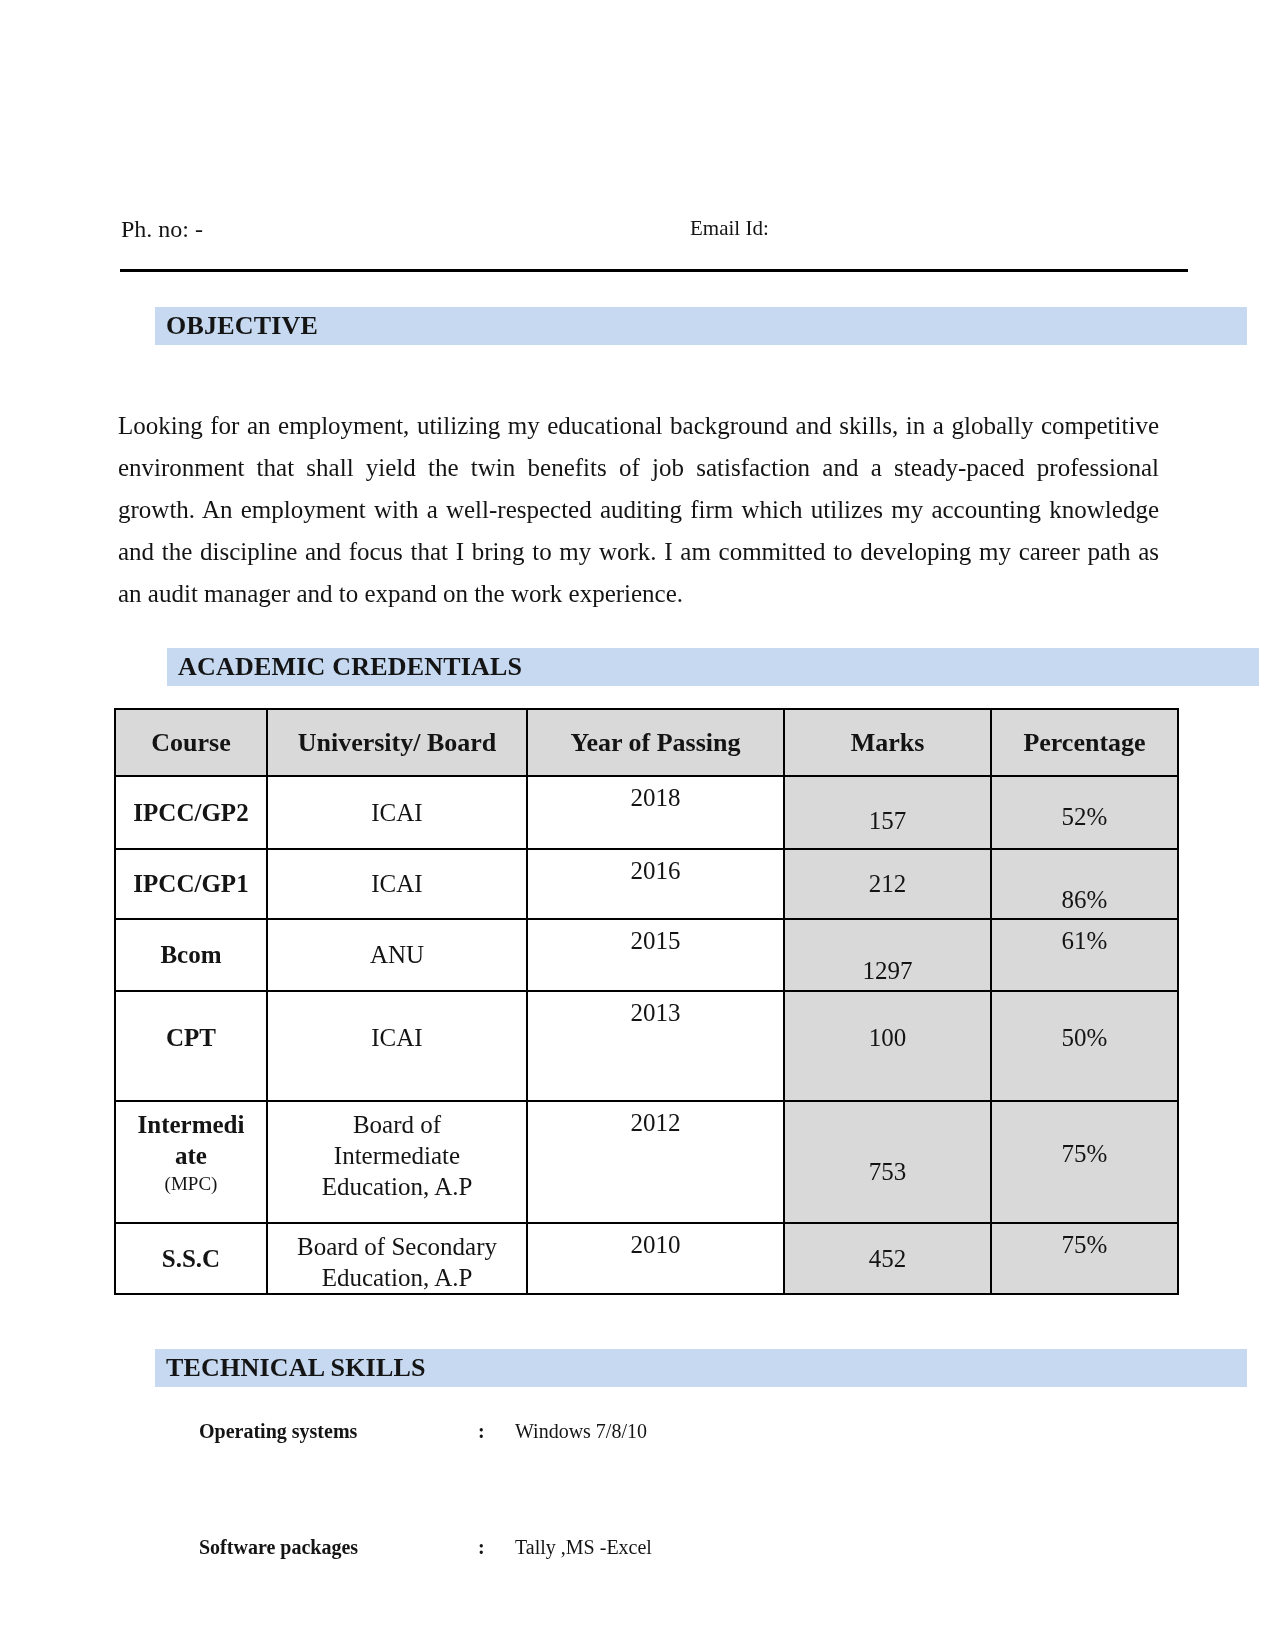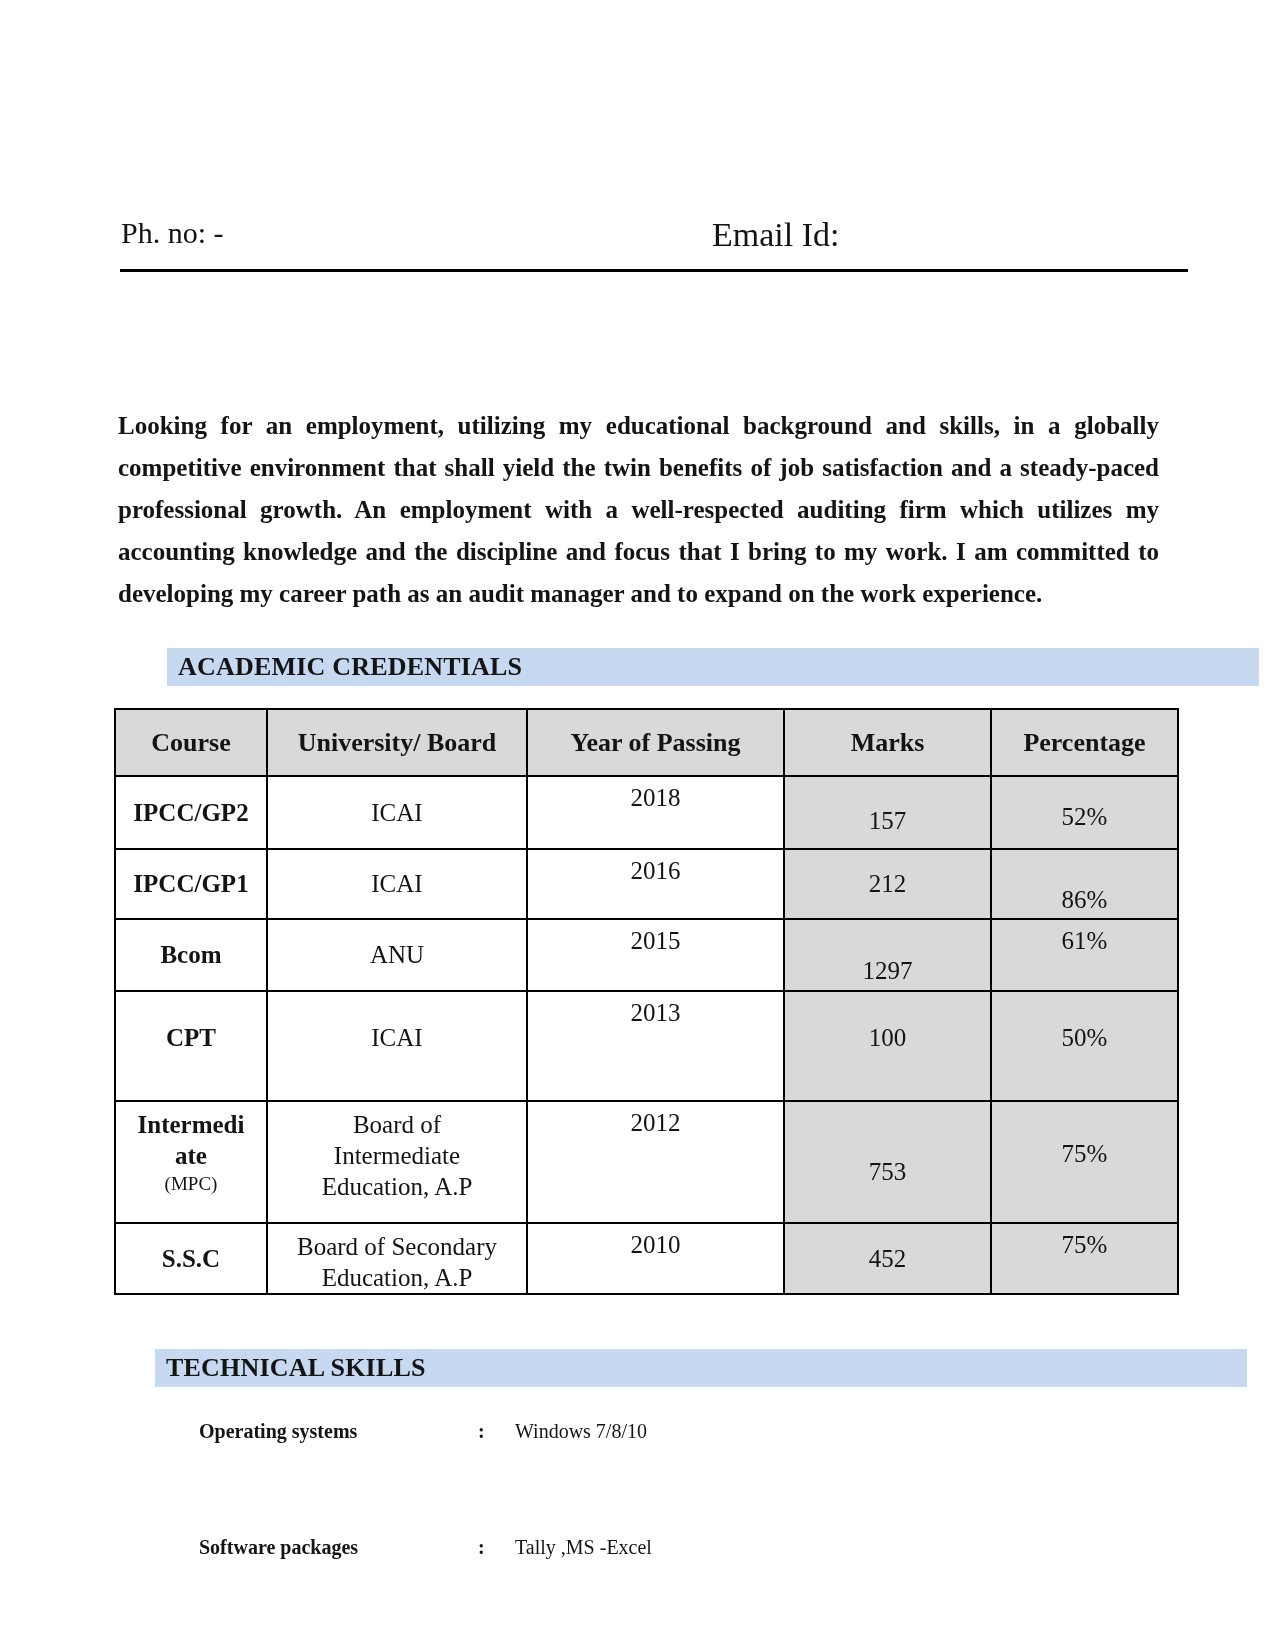--- a/index.html
+++ b/index.html
@@ -14,25 +14,25 @@
     position: relative;
     width: 1275px;
     height: 1650px;
     background: #ffffff;
     font-family: "Liberation Serif", "DejaVu Serif", serif;
     color: var(--ink);
     overflow: hidden;
   }
   .contact-phone {
     position: absolute; left: 121px; top: 216px;
-    font-size: 30px;
+    font-size: 24px;
   }
   .contact-email {
-    position: absolute; left: 712px; top: 216px;
-    font-size: 34px;
+    position: absolute; left: 690px; top: 216px;
+    font-size: 21px;
   }
   .rule {
     position: absolute; left: 120px; top: 269px;
     width: 1068px; height: 3px;
     background: var(--rule-color);
   }
   .section-bar {
     position: absolute; left: 155px; width: 1092px; height: 38px;
     background: var(--heading-bg);
     display: flex; align-items: center;
@@ -43,21 +43,20 @@
   .objective-bar { top: 307px; }
   .academic-bar  { top: 648px; margin-left: 12px; }
   .skills-bar    { top: 1349px; }
   .objective-text {
     position: absolute; left: 118px; top: 405px;
     width: 1041px;
     margin: 0;
     font-size: 25px;
     line-height: 42px;
     text-align: justify;
-    font-weight: bold;
   }
   .credentials-table {
     position: absolute; left: 114px; top: 708px;
     width: 1063px;
     border-collapse: collapse;
     table-layout: fixed;
   }
   .credentials-table td, .credentials-table th {
     border: 2px solid #000000;
     text-align: center;
@@ -103,20 +102,23 @@
 </head>
 <body>
 
 <div class="page">
 
   <span class="contact-phone">Ph. no: -</span>
   <span class="contact-email">Email Id:</span>
 
   <div class="rule"></div>
 
+  <div class="section-bar objective-bar">
+    <span>OBJECTIVE</span>
+  </div>
 
   <p class="objective-text">Looking for an employment, utilizing my educational background and skills, in a globally competitive environment that shall yield the twin benefits of job satisfaction and a steady-paced professional growth.  An employment with a well-respected auditing firm which utilizes my accounting knowledge and the discipline and focus that I bring to my work. I am committed to developing my career path as an audit manager and to expand on the work experience.</p>
 
   <div class="section-bar academic-bar">
     <span>ACADEMIC CREDENTIALS</span>
   </div>
 
   <table class="credentials-table">
     <colgroup>
       <col style="width:152px">

